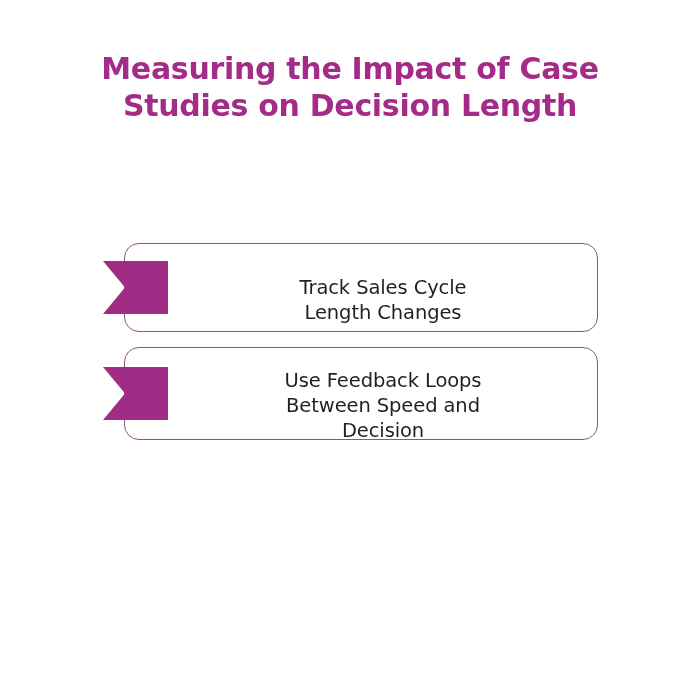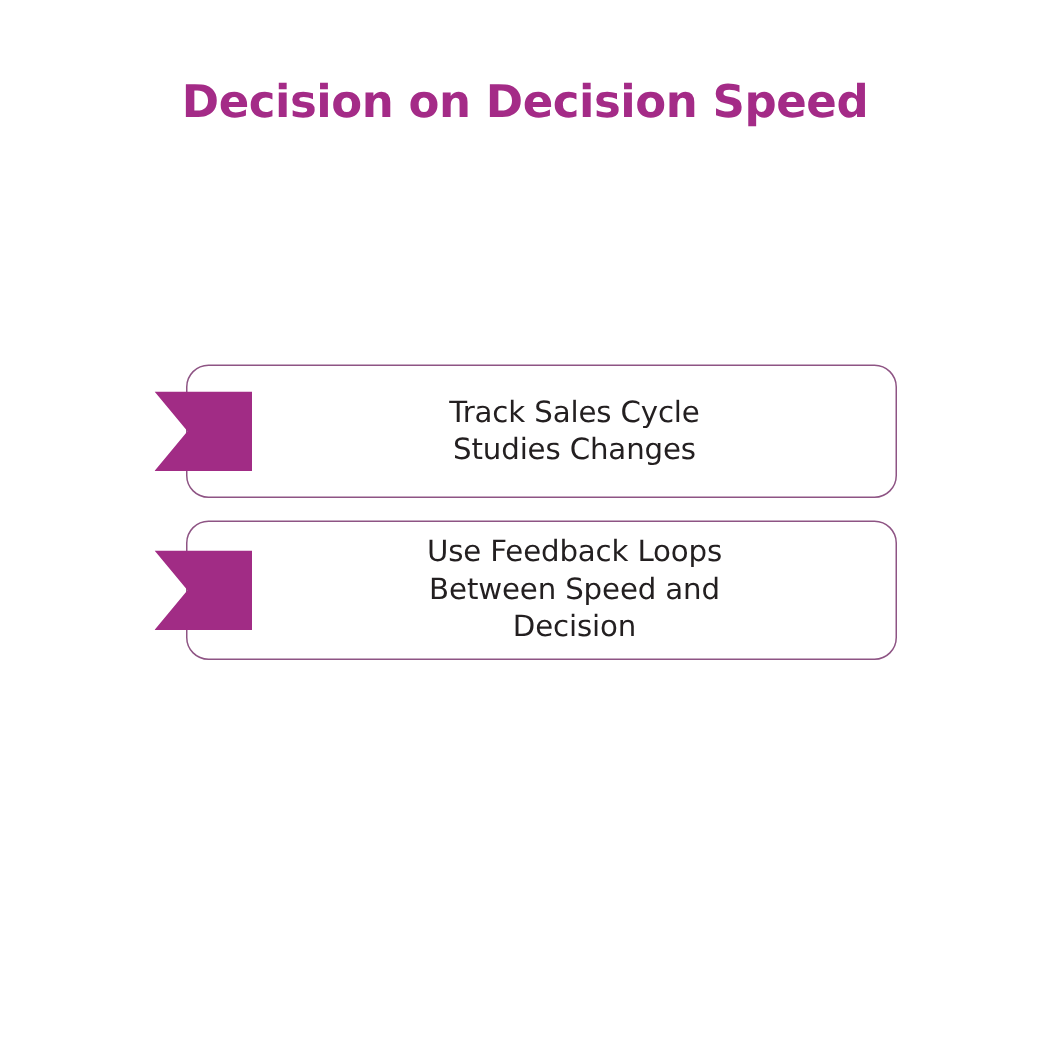--- a/index.html
+++ b/index.html
@@ -90,46 +90,48 @@
     position: absolute;
     left: 168px;
     width: 430px;
     text-align: center;
     font-family: "DejaVu Sans", sans-serif;
     font-size: 19.5px;
     line-height: 25px;
     color: #231f20;
     letter-spacing: -0.1px;
     z-index: 2;
+    margin-top: 13px;
   }
   .card-row.size-2 .card-text { top: 19px; }
   .card-row.size-3 .card-text { top: 8px; }
   .card-text .tline { display: block; white-space: nowrap; }
 </style>
 </head>
 <body>
 
 <div class="infographic">
 
   <div class="title-block">
-    <span class="title-line">Decision on Decision Speed</span>
+    <span class="title-line">Measuring the Impact of Case</span>
+    <span class="title-line">Studies on Decision Length</span>
   </div>
 
   <div class="card-list">
 
     <div class="card-row size-2" style="height:89px;">
       <div class="card-box"></div>
       <div class="ribbon">
         <svg viewBox="0 0 65 53" xmlns="http://www.w3.org/2000/svg" aria-hidden="true">
           <polygon points="0,0 65,0 65,53 0,53 22,26.5" fill="#a12c85"></polygon>
         </svg>
       </div>
       <div class="card-text">
         <span class="tline">Track Sales Cycle</span>
-        <span class="tline">Studies Changes</span>
+        <span class="tline">Length Changes</span>
       </div>
     </div>
 
 
     <div class="card-row size-3" style="height:93px;">
       <div class="card-box"></div>
       <div class="ribbon">
         <svg viewBox="0 0 65 53" xmlns="http://www.w3.org/2000/svg" aria-hidden="true">
           <polygon points="0,0 65,0 65,53 0,53 22,26.5" fill="#a12c85"></polygon>
         </svg>

